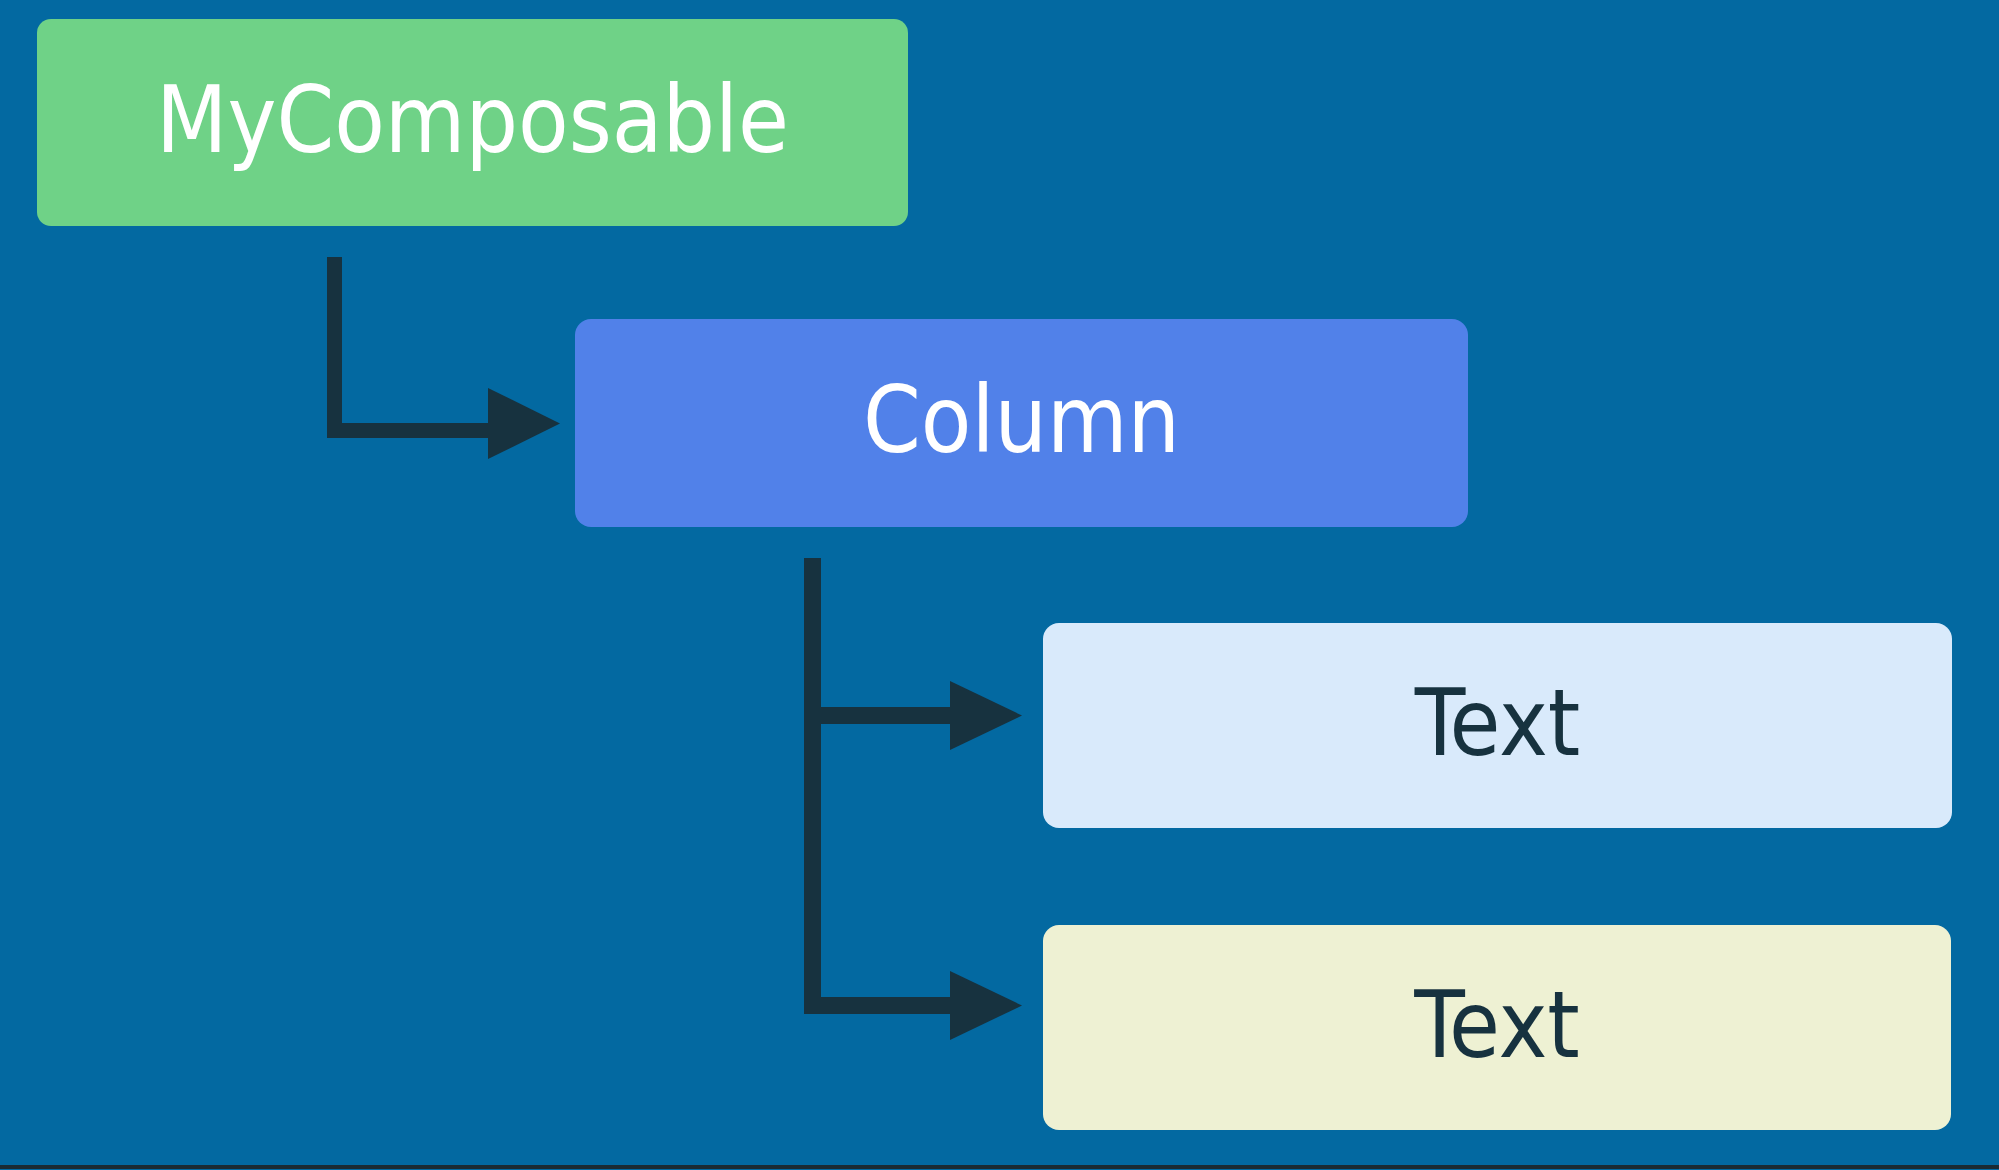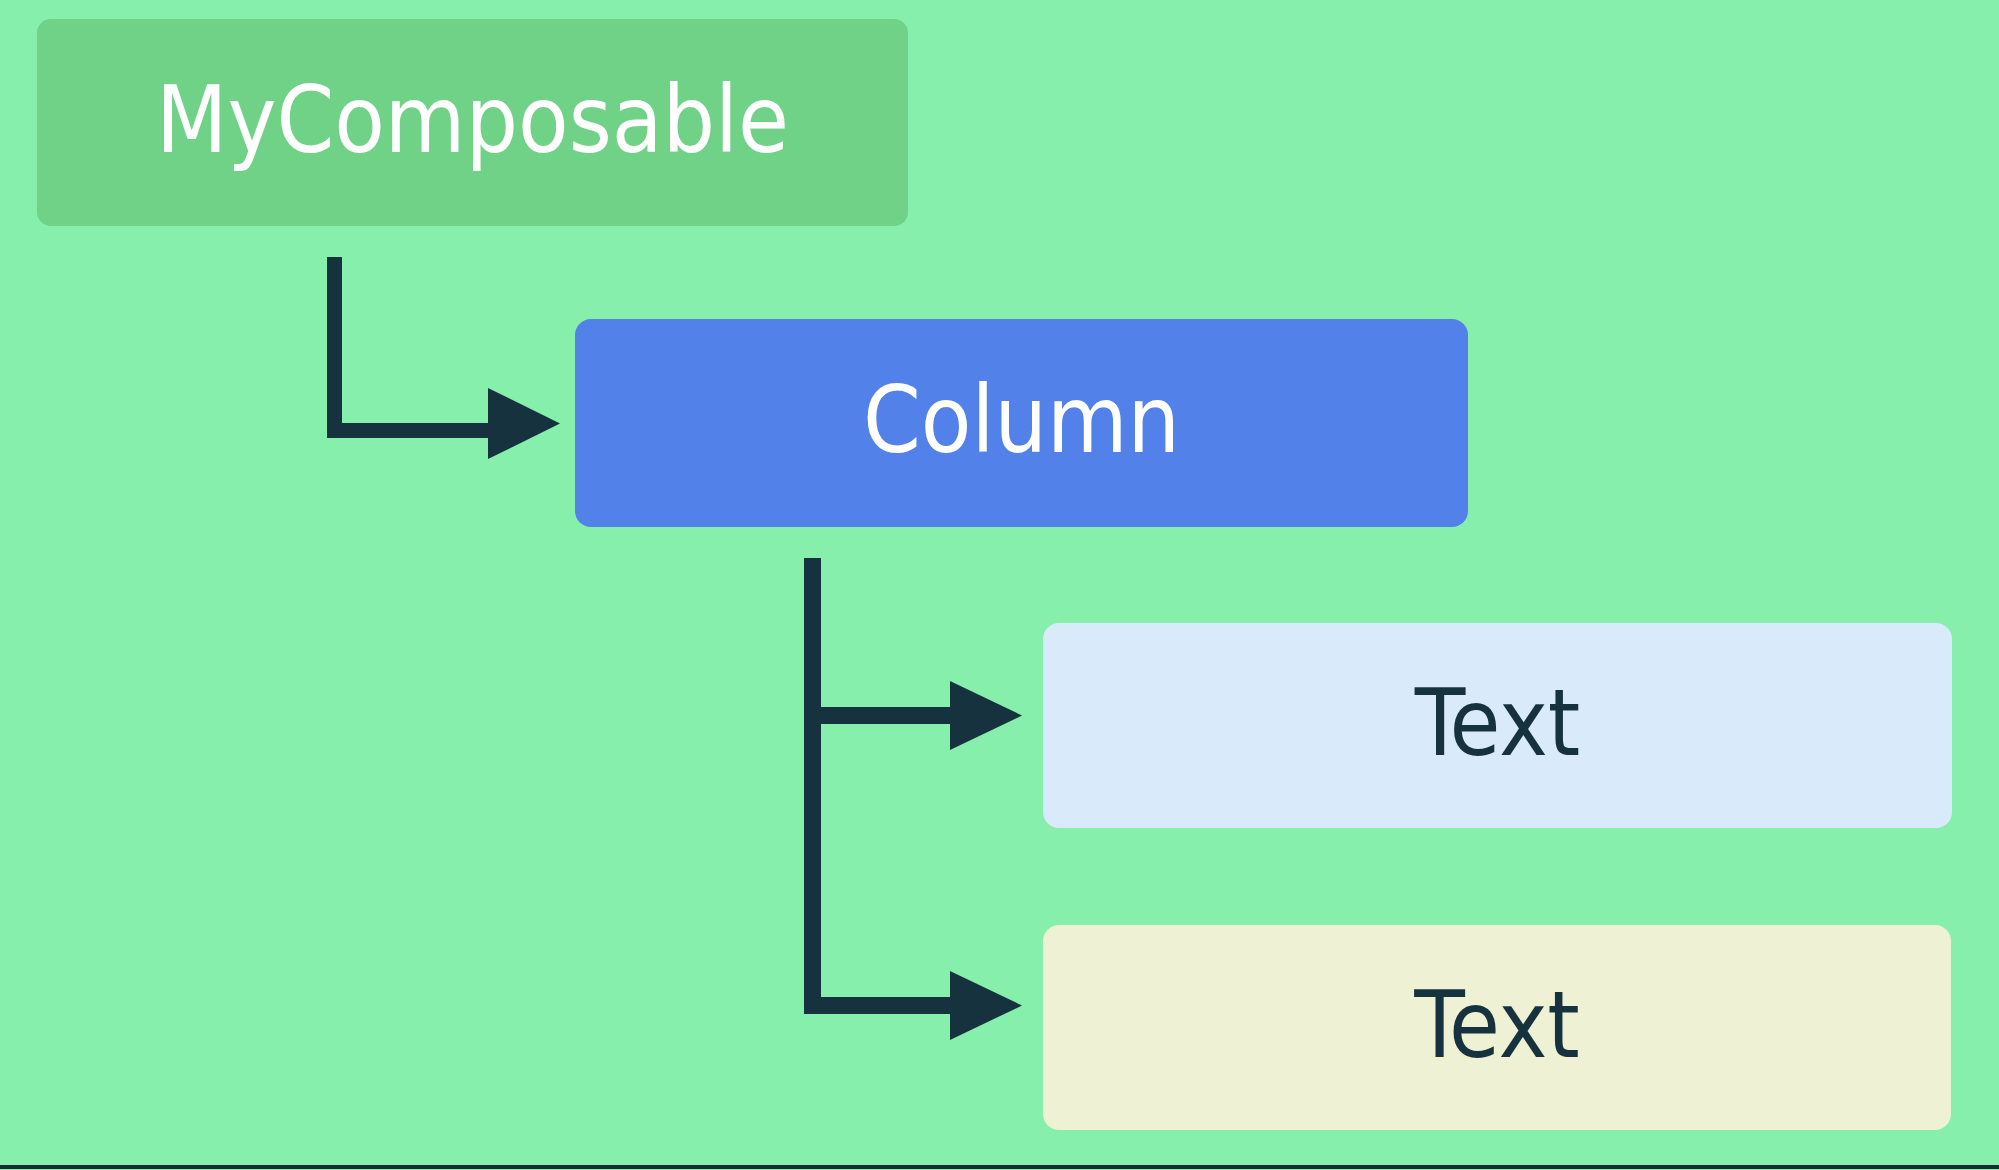--- a/index.html
+++ b/index.html
@@ -31,21 +31,21 @@
     font-family: "DejaVu Sans Condensed", "Liberation Sans Narrow", "DejaVu Sans", "Liberation Sans", sans-serif;
     font-weight: 400;
     font-stretch: condensed;
     dominant-baseline: middle;
     text-anchor: middle;
   }
 </style>
 </head>
 <body>
 
-<div id="diagram-root" style="background: #86efac;">
+<div id="diagram-root" style="background: #0369a1;">
 
   <svg id="diagram-svg" viewBox="0 0 1999 1170" xmlns="http://www.w3.org/2000/svg">
 
     <g>
 
       <path id="edge1-elbow" d="M 342 257 L 342 423 L 497 423 L 497 438 L 342 438 L 327 438 L 327 257 Z" fill="#17323f"></path>
       <path id="edge1-arrowhead" d="M 488 388 L 560 423.5 L 488 459 Z" fill="#17323f"></path>
     </g>
 
     <g>

